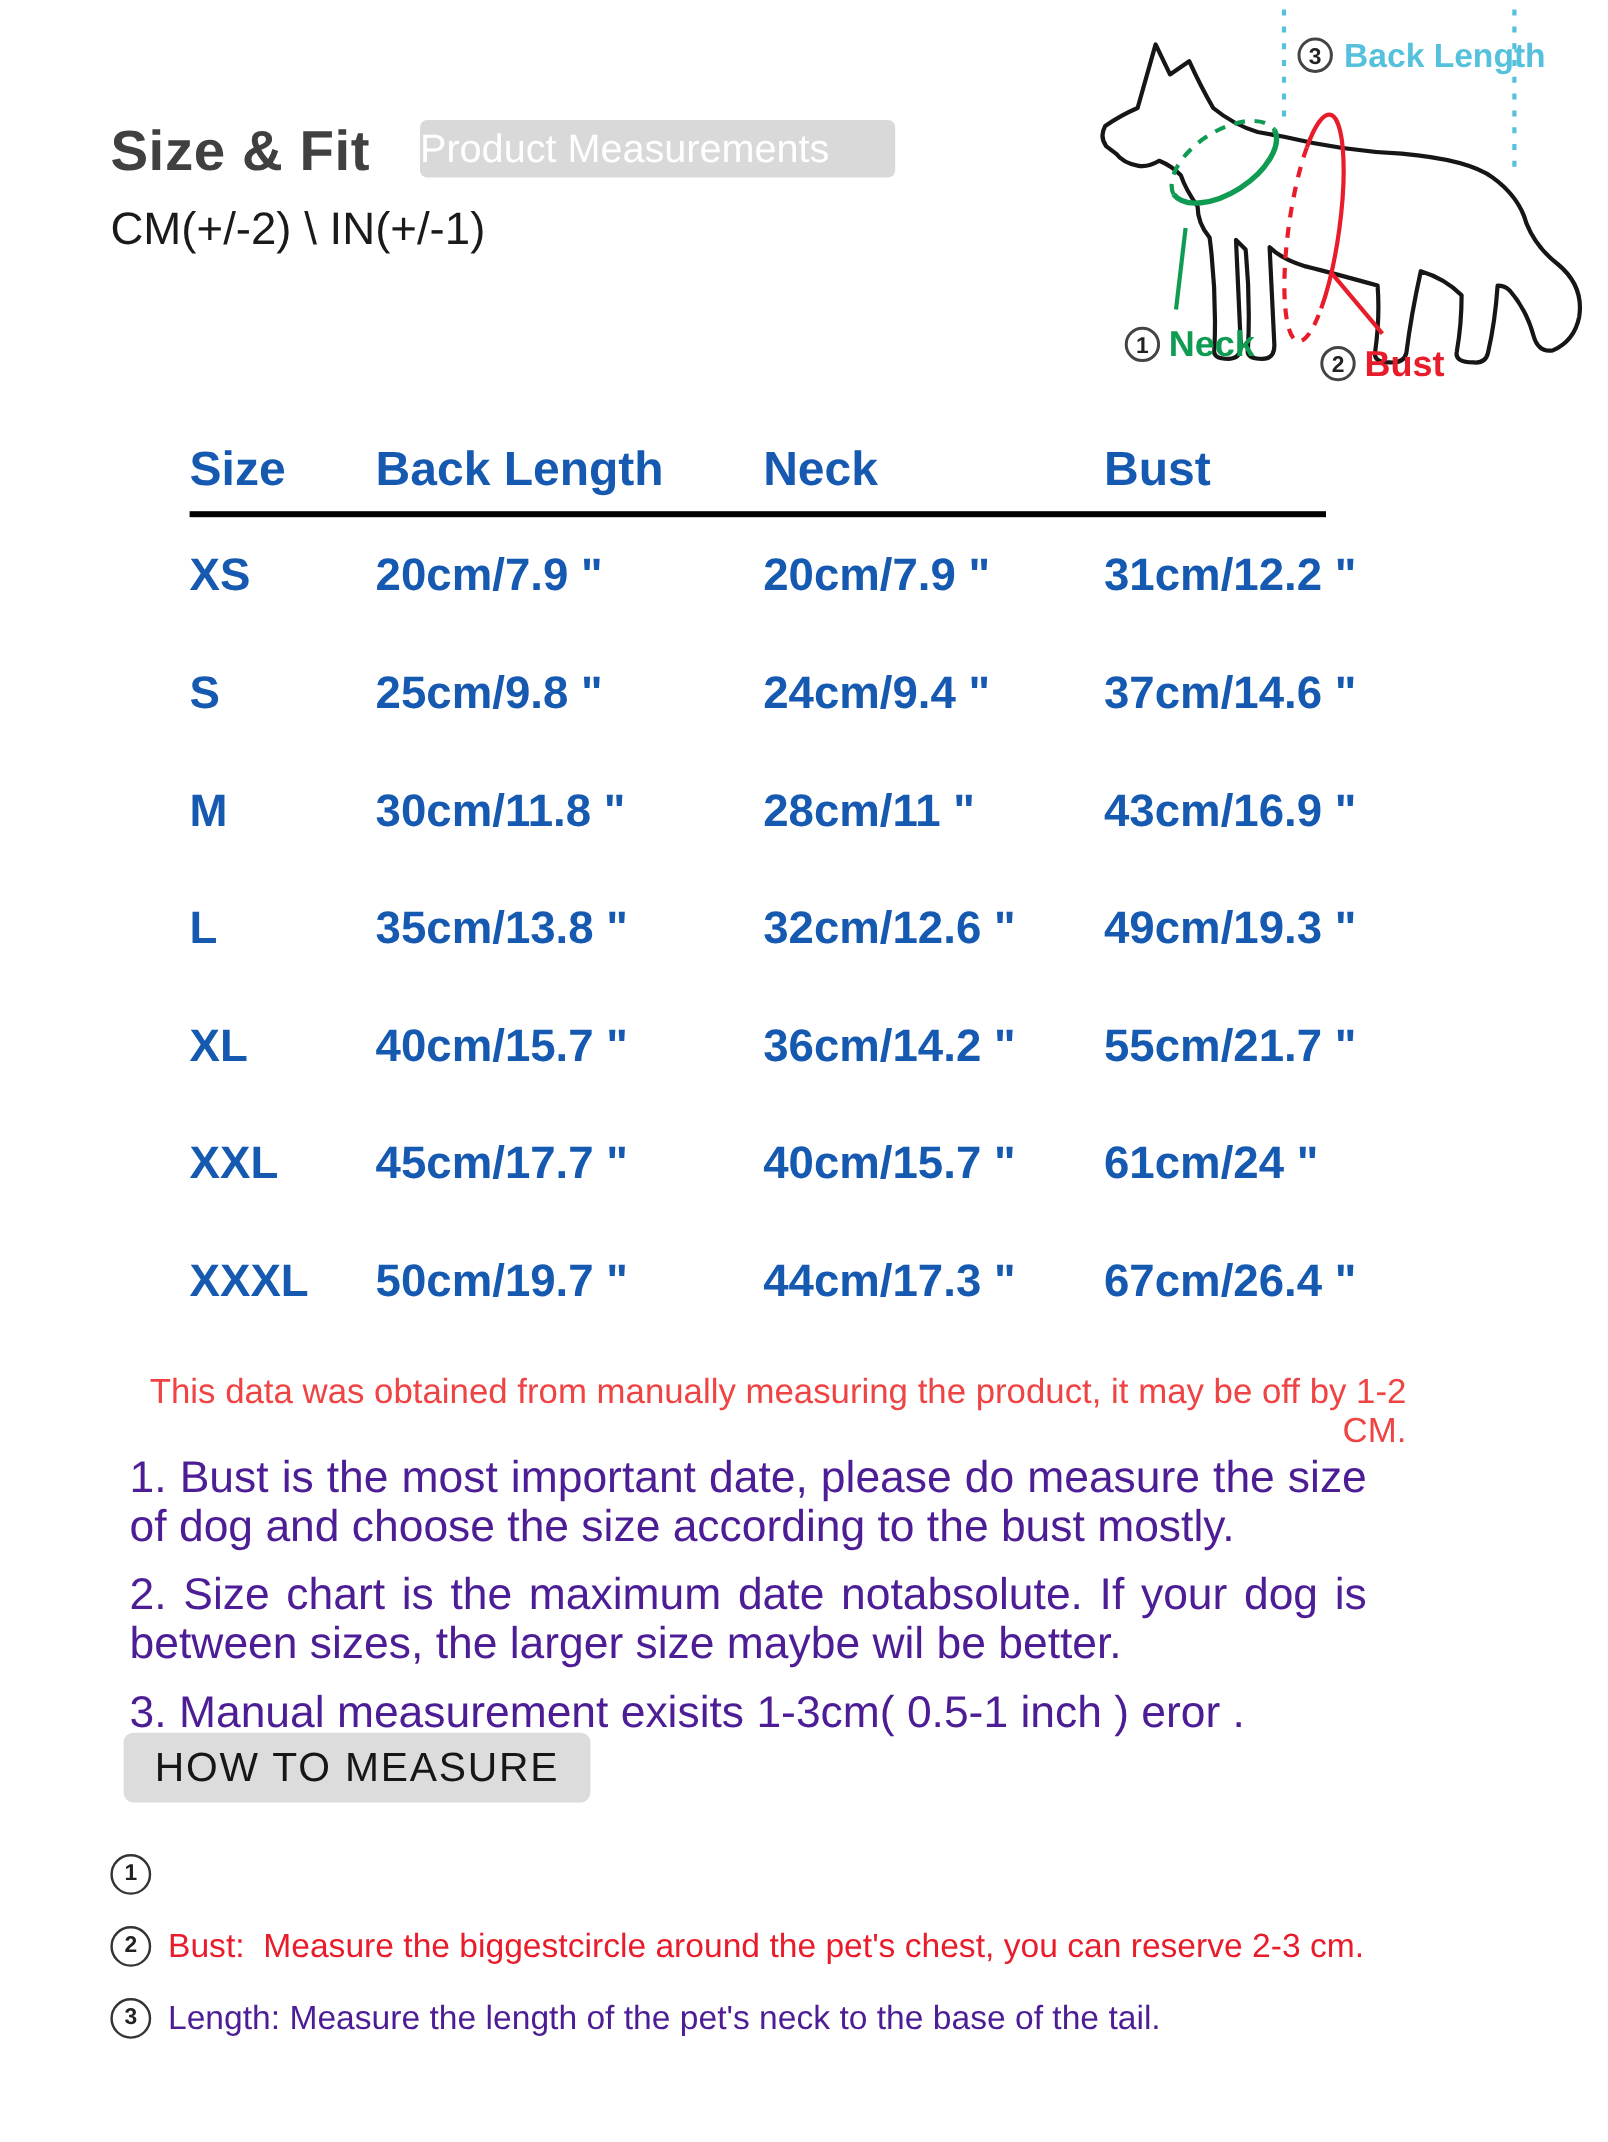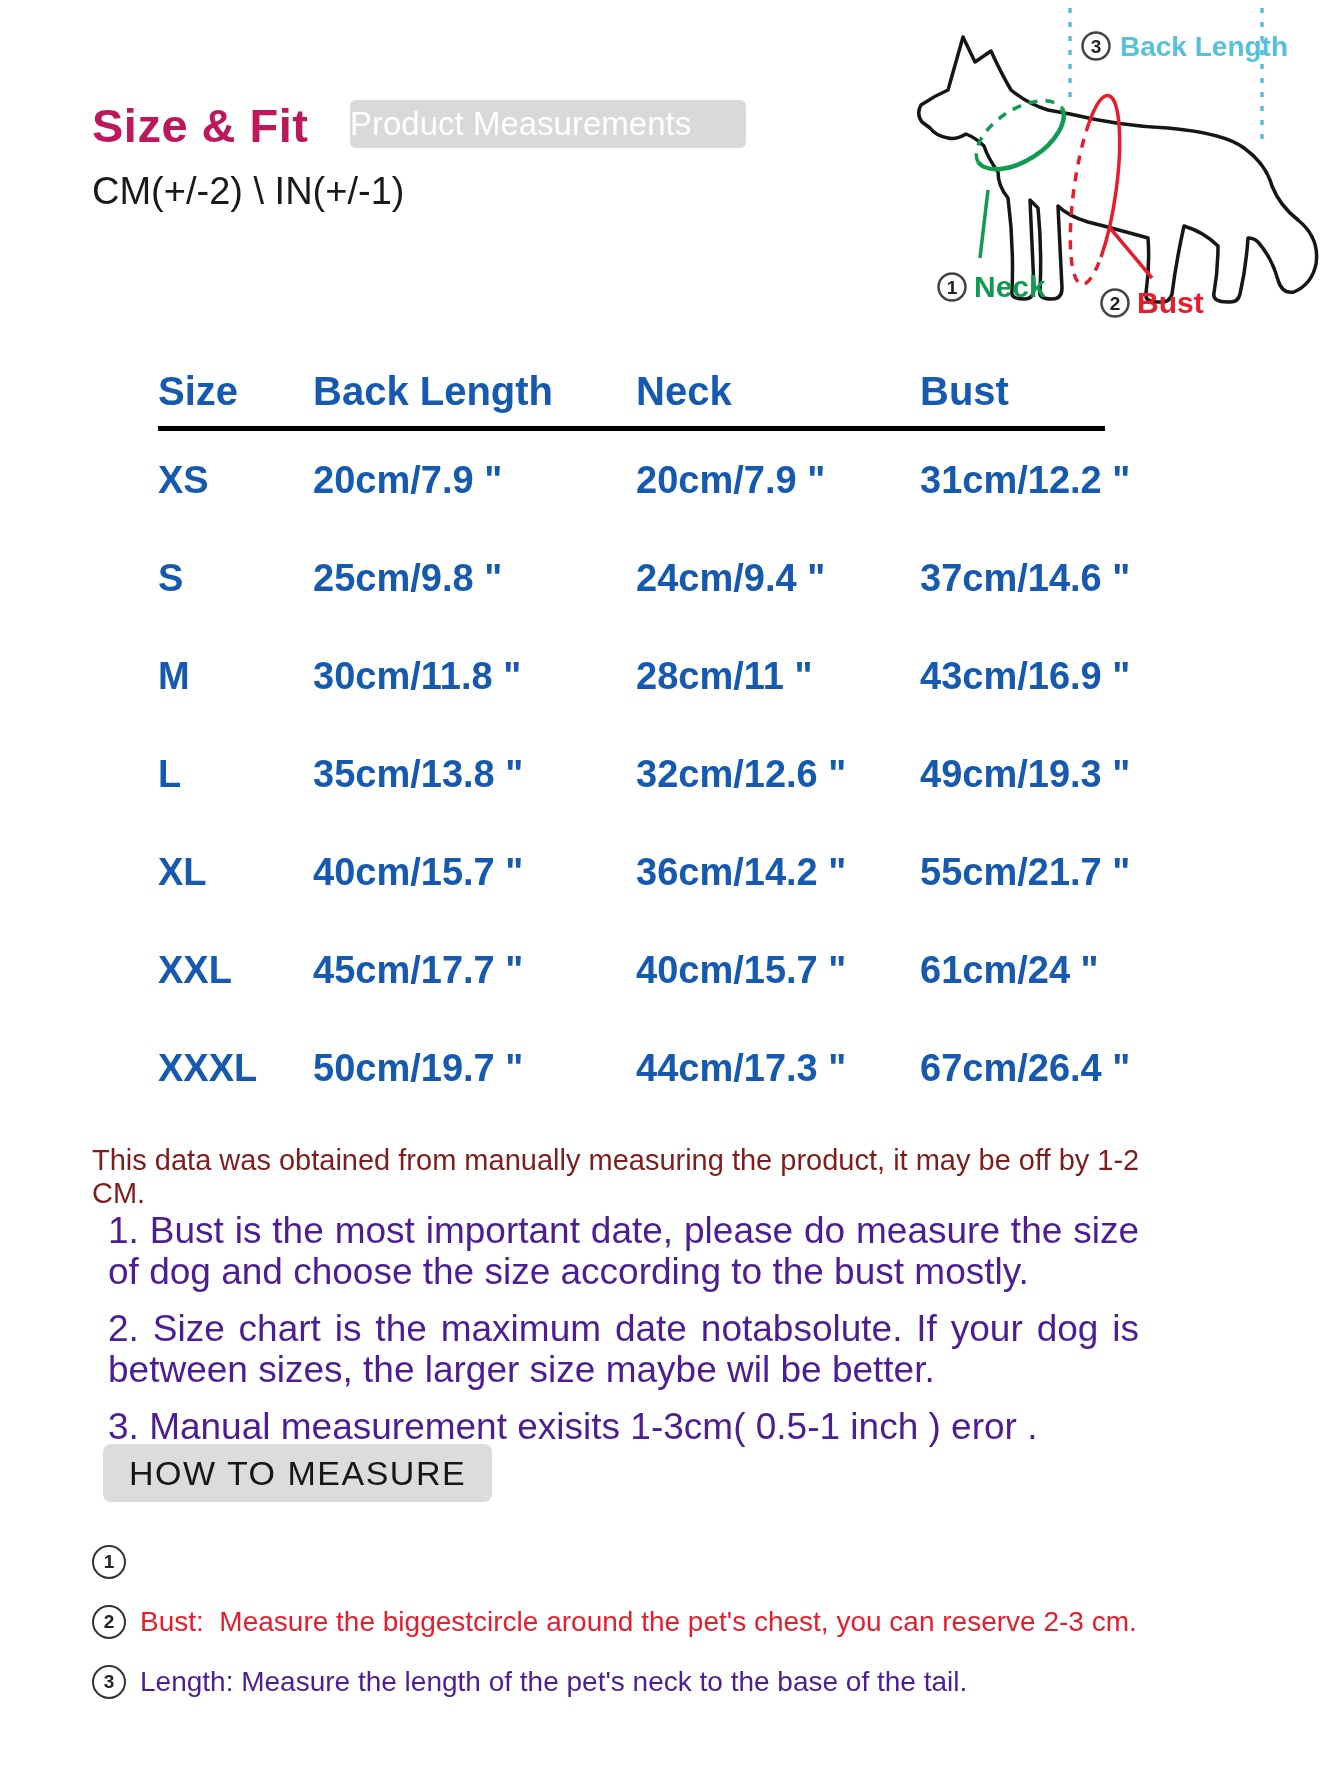--- a/index.html
+++ b/index.html
@@ -1,33 +1,33 @@
 <!DOCTYPE html>
 <html><head>
 <meta charset="utf-8">
 <style>
   html,body{margin:0;padding:0;background:#ffffff;}
   body{font-family:"Liberation Sans","DejaVu Sans",sans-serif;color:#1a1a1a;}
   .canvas{position:relative;width:1340px;height:1785px;background:#fff;overflow:hidden;}
 
-  .page-title{position:absolute;left:92px;top:98px;font-size:47px;font-weight:700;letter-spacing:0.5px;color:#be185d;}
+  .page-title{position:absolute;left:92px;top:98px;font-size:47px;font-weight:700;letter-spacing:0.5px;color:#404040;}
   .badge{position:absolute;left:350px;top:100px;width:396px;height:48px;background:#d9d9d9;border-radius:6px;
          color:#ffffff;font-size:33px;line-height:48px;text-align:left;}
   .tolerance{position:absolute;left:92px;top:170px;font-size:38px;color:#1a1a1a;}
 
   .diagram{position:absolute;left:800px;top:0;width:540px;height:332px;}
 
   .sizing-table{position:absolute;left:158px;top:356px;width:947px;}
   .thead{display:grid;grid-template-columns:155px 323px 284px 1fr;height:70px;align-items:center;}
   .thead .th{font-size:40px;font-weight:700;color:#1659b0;}
   .rule{border-top:5px solid #000;}
   .tr{display:grid;grid-template-columns:155px 323px 284px 1fr;height:98px;align-items:center;}
   .td{font-size:38px;font-weight:700;color:#1659b0;white-space:nowrap;}
 
-  .disclaimer{position:absolute;left:92px;top:1144px;width:1080px;font-size:29px;color:#7f1d1d;}
+  .disclaimer{position:absolute;left:92px;top:1144px;width:1080px;font-size:29px;color:#ef4444;text-align:right;}
 
   .notes{position:absolute;left:92px;top:1194px;width:1063px;}
   .notes p{margin:16px;font-size:37px;line-height:41px;color:#4c1d95;text-align:justify;}
 
   .htm-badge{position:absolute;left:103px;top:1444px;height:58px;padding:0 26px;background:#dcdcdc;border-radius:8px;
              font-size:34px;line-height:58px;letter-spacing:1.5px;color:#161616;}
 
   .steps{position:absolute;left:92px;top:1532px;width:1120px;}
   .step{display:flex;align-items:center;height:60px;gap:14px;}
   .step .circ{flex:0 0 auto;width:30px;height:30px;border:2.5px solid #333;border-radius:50%;

